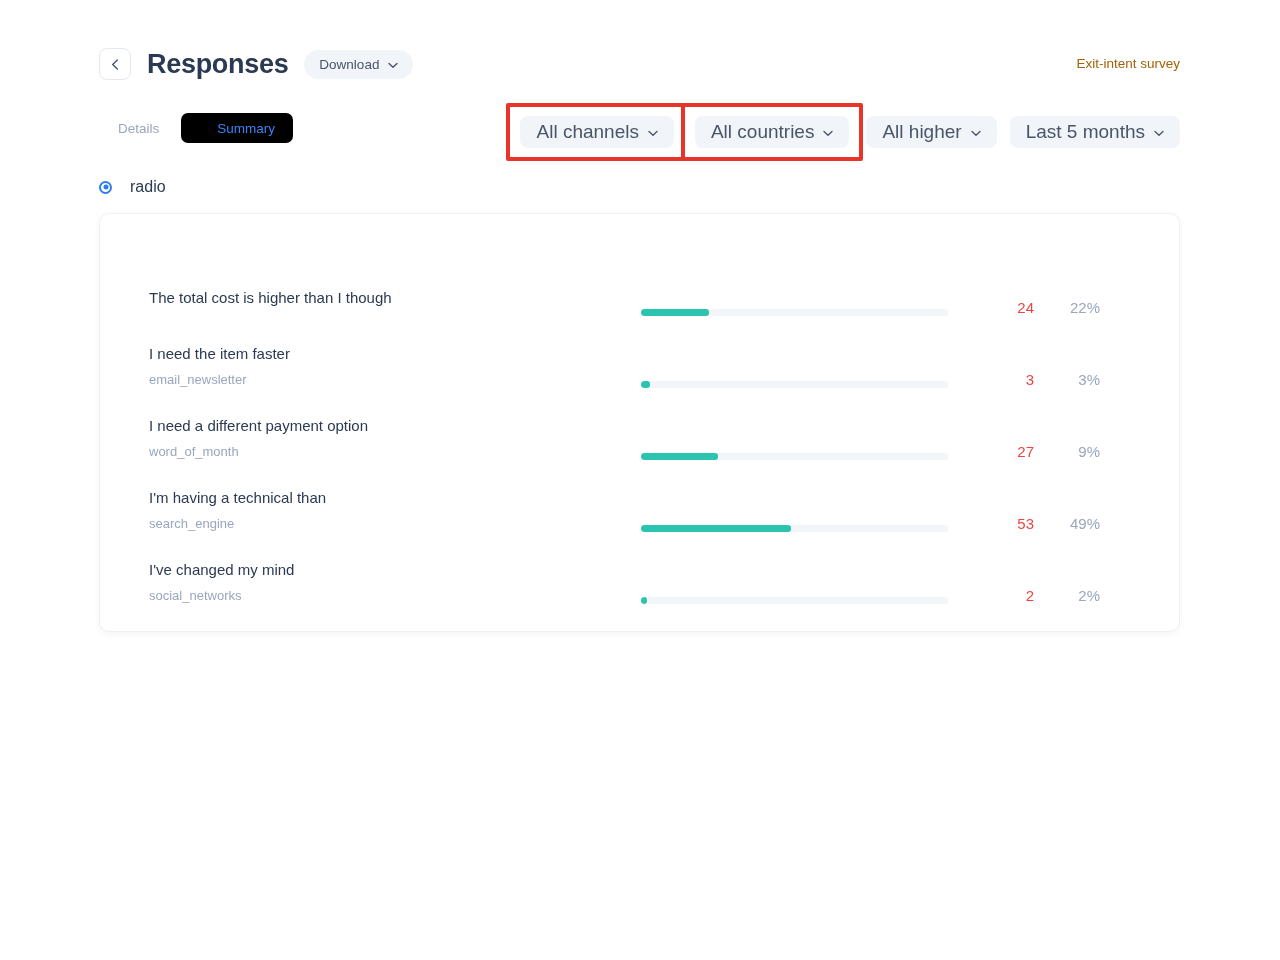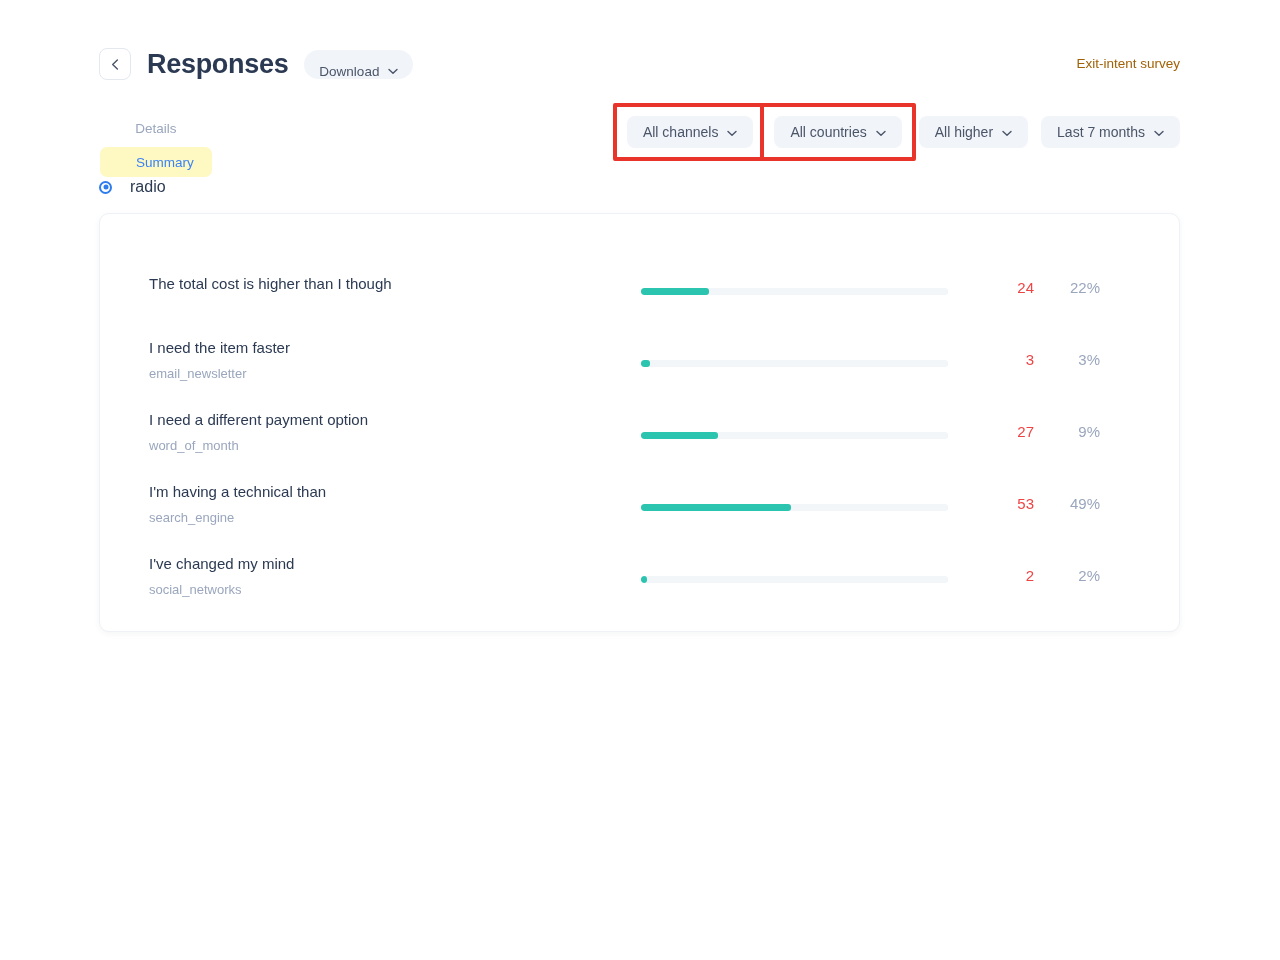--- a/index.html
+++ b/index.html
@@ -48,21 +48,21 @@
     font-size: 27px;
     font-weight: bold;
     color: #2b3a52;
     letter-spacing: -0.3px;
     line-height: 1;
     white-space: nowrap;
   }
 
   .download-pill {
     display: flex;
-    align-items: flex-end;
+    align-items: center;
     gap: 9px;
     height: 29px;
     padding: 0 15px;
     background: #f1f4f9;
     border-radius: 15px;
     cursor: pointer;
     white-space: nowrap;
   }
   .download-pill .lbl {
     font-size: 13.5px;
@@ -79,35 +79,34 @@
   }
 
   
   .tabs {
     position: absolute;
     left: 100px;
     top: 113px;
     display: flex;
     align-items: center;
     gap: 4px;
-    flex-direction: column;
   }
   .tab {
     height: 30px;
     padding: 0 18px;
     display: flex;
     align-items: center;
     border-radius: 7px;
     font-size: 13.5px;
     color: #9aa6bd;
     cursor: pointer;
     white-space: nowrap;
   }
   .tab.active {
-    background: #fef9c3;
+    background: #000000;
     color: #3b82f6;
     padding-left: 36px;
   }
 
   
   .filters {
     position: absolute;
     right: 100px;
     top: 112px;
     display: flex;
@@ -123,21 +122,21 @@
     align-items: center;
     gap: 9px;
     height: 32px;
     padding: 0 16px;
     background: #f1f4f9;
     border-radius: 8px;
     cursor: pointer;
     white-space: nowrap;
   }
   .filter-btn .lbl {
-    font-size: 14px;
+    font-size: 19px;
     color: #4a5568;
   }
   .filter-wrap.highlighted {
     padding: 9px 10px;
     margin: -9px -10px;
     border: 4px solid #e8342a;
     border-radius: 2px;
     background: #ffffff;
   }
 
@@ -194,21 +193,21 @@
     position: absolute;
     left: 0;
     top: 30px;
     right: 0;
   }
 
   .row {
     position: relative;
     height: 72px;
     display: flex;
-    align-items: center;
+    align-items: flex-end;
     padding-left: 49px;
     padding-right: 79px;
   }
 
   .row-labels {
     width: 492px;
     flex: none;
     padding-top: 16px;
   }
   .row-title {
@@ -327,21 +326,21 @@
         <span>
           <svg width="10" height="7" viewBox="0 0 10 7" fill="none">
             <path d="M1 1.5L5 5.2l4-3.7" stroke="#4a5568" stroke-width="1.4" stroke-linecap="round" stroke-linejoin="round"></path>
           </svg>
         </span>
       </div>
     </div>
 
     <div class="filter-wrap">
       <div class="filter-btn">
-        <span class="lbl">Last 7 months</span>
+        <span class="lbl">Last 5 months</span>
         <span>
           <svg width="10" height="7" viewBox="0 0 10 7" fill="none">
             <path d="M1 1.5L5 5.2l4-3.7" stroke="#4a5568" stroke-width="1.4" stroke-linecap="round" stroke-linejoin="round"></path>
           </svg>
         </span>
       </div>
     </div>
 
   </div>
 

